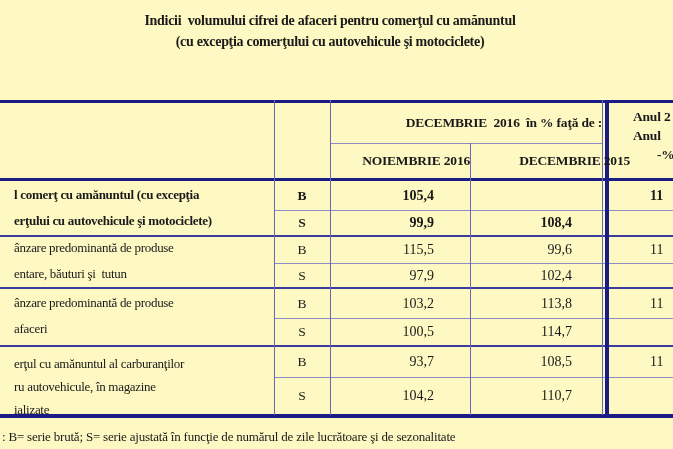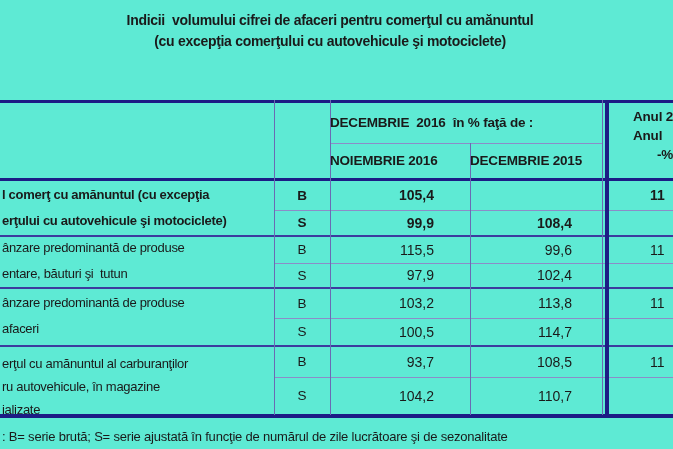--- a/index.html
+++ b/index.html
@@ -1,41 +1,41 @@
 <!DOCTYPE html>
 <html><head>
 <meta charset="utf-8">
 <style>
   html,body{margin:0;padding:0;background:#ffffff;}
   .canvas{
-    position:relative;width:673px;height:449px;background:#5eead4;
-    overflow:hidden;font-family:Liberation Sans, sans-serif;
+    position:relative;width:673px;height:449px;background:#fef9c3;
+    overflow:hidden;font-family:Liberation Serif, serif;
     color:#1a1a1a;
   }
   .pre{white-space:pre;}
   
   .title{position:absolute;left:0;top:10px;width:660px;text-align:center;
          font-weight:bold;font-size:14px;letter-spacing:-0.3px;line-height:21px;}
   
   .hline,.vline{position:absolute;}
   .navy{background:#1c1c85;}
   .catline{background:#3c3c9e;}
   .thin{background:#8c8cc8;}
   .vthin{background:#6a6ab4;}
   
   .hdr{position:absolute;font-weight:bold;font-size:13.5px;letter-spacing:-0.2px;
-       text-align:left;}
+       text-align:right;}
   .hdr-span{left:330px;top:103px;width:272px;height:40px;line-height:40px;}
   .hdr-noi{left:330px;top:143px;width:140px;height:17px;line-height:35px;}
-  .hdr-dec{left:470px;top:143px;width:132px;height:45px;line-height:35px;}
+  .hdr-dec{left:498px;top:143px;width:132px;height:45px;line-height:35px;}
   .hdr-an{left:633px;top:107px;width:60px;line-height:19px;text-align:left;}
   .hdr-an .ind{margin-left:24px;}
   
   .cell{position:absolute;font-size:14px;}
-  .lbl{left:0;width:270px;padding-left:2px;display:flex;flex-direction:column;
+  .lbl{left:0;width:270px;padding-left:14px;display:flex;flex-direction:column;
        justify-content:center;font-size:13px;letter-spacing:-0.3px;line-height:26px;}
   .lbl.three{line-height:23px;}
   .bs{left:274px;width:56px;text-align:center;font-size:13.5px;}
   .noi{left:330px;width:140px;text-align:right;padding-right:36px;box-sizing:border-box;}
   .dec{left:470px;width:132px;text-align:right;padding-right:30px;box-sizing:border-box;}
   .an{left:650px;width:30px;text-align:left;}
   .bold{font-weight:bold;}
   
   .r1b{top:181px;height:29px;line-height:29px;} .r1lbl{top:181px;height:53px;}
   .r1s{top:211px;height:24px;line-height:24px;}

